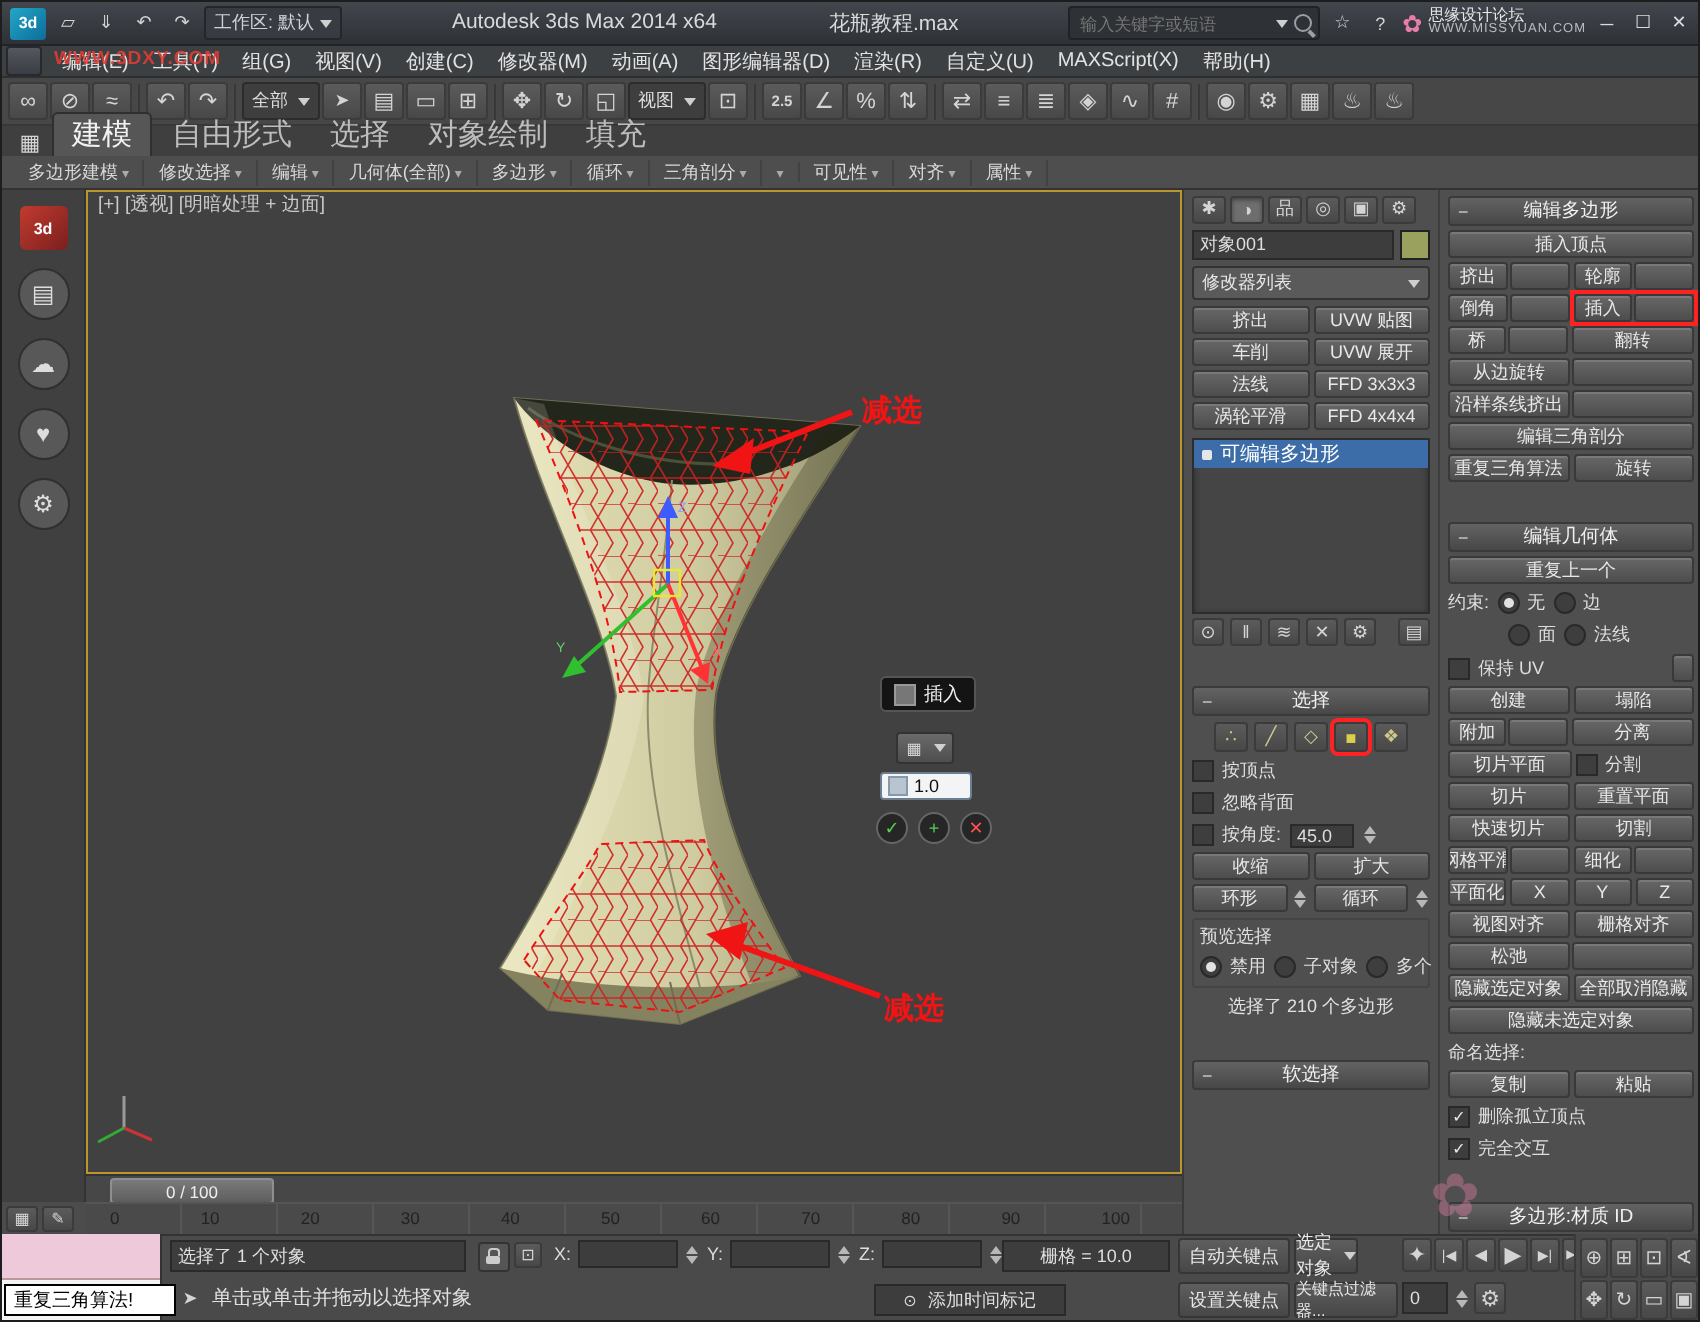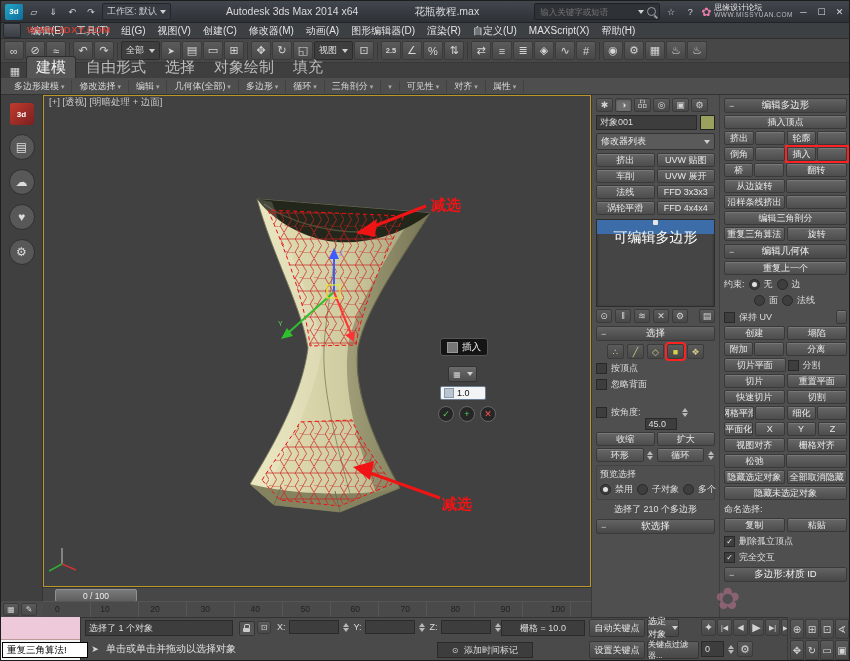--- a/index.html
+++ b/index.html
@@ -14,21 +14,21 @@
   .ic.flat{background:none;border-color:transparent;}
   .sep{width:1px;height:18px;background:#383838;margin:0 2px;flex:0 0 1px;}
   .caret{display:inline-block;width:0;height:0;border-left:3px solid transparent;border-right:3px solid transparent;border-top:4px solid #cfcfcf;margin-left:3px;}
   .btn{display:flex;align-items:center;justify-content:center;height:14px;
        background:linear-gradient(#676767,#4d4d4d);border:1px solid #393939;border-radius:2px;
        color:#e8e8e8;font-size:9px;box-shadow:inset 0 1px rgba(255,255,255,.12);
        white-space:nowrap;overflow:hidden;box-sizing:border-box;}
   .row{display:flex;gap:2px;margin-top:2px;align-items:center;}
   .row .btn{flex:1;min-width:0;}
   .sq{flex:0 0 11px;width:11px;}
-  .rh{height:13px;margin-top:3px;background:linear-gradient(#636363,#474747);border:1px solid #3a3a3a;
+  .rh{height:13px;margin-top:20px;background:linear-gradient(#636363,#474747);border:1px solid #3a3a3a;
       border-radius:2px;color:#f0f0f0;font-size:9.5px;display:flex;align-items:center;justify-content:center;position:relative;}
   .rh::before{content:"−";position:absolute;left:4px;font-size:9px;color:#cfcfcf;}
   .cb{width:9px;height:9px;border:1px solid #292929;background:#3e3e3e;display:inline-block;flex:0 0 9px;box-sizing:content-box;}
   .cb.ck::after{content:"✓";color:#ececec;font-size:8px;line-height:9px;display:block;text-align:center;}
   .rd{width:9px;height:9px;border-radius:50%;border:1px solid #292929;background:#3e3e3e;flex:0 0 9px;position:relative;}
   .rd.on::after{content:"";position:absolute;left:2px;top:2px;right:2px;bottom:2px;border-radius:50%;background:#e2e2e2;}
   .lbl{font-size:9px;color:#dedede;white-space:nowrap;}
   .field{background:#3d3d3d;border:1px solid #2a2a2a;color:#dedede;font-size:9px;display:flex;align-items:center;padding:0 3px;box-sizing:border-box;}
   .spin{width:9px;display:flex;flex-direction:column;gap:1px;align-items:center;flex:0 0 9px;}
   .spin i{display:block;width:0;height:0;border-left:3px solid transparent;border-right:3px solid transparent;}
@@ -133,21 +133,21 @@
   .cptabs{display:flex;gap:2px;align-items:center;height:15px;}
   .cptabs .ic{width:17px;height:14px;font-size:9px;}
   .cptabs .on{background:#6e6e6e;box-shadow:inset 0 1px 2px rgba(0,0,0,.4);}
   .namerow{display:flex;gap:3px;margin-top:3px;align-items:center;}
   .namerow .field{flex:1;height:15px;}
   .swatch{width:13px;height:13px;background:#9aa05e;border:1px solid #222;flex:0 0 13px;}
   .ddrow{display:flex;align-items:center;height:15px;margin-top:3px;background:#5a5a5a;border:1px solid #333;border-radius:2px;
          color:#e6e6e6;font-size:9px;padding:0 4px;justify-content:space-between;}
   .modgrid{display:grid;grid-template-columns:1fr 1fr;gap:2px;margin-top:3px;}
   .stack{height:86px;margin-top:4px;background:#454545;border:1px solid #2d2d2d;box-shadow:inset 0 1px 3px rgba(0,0,0,.4);}
-  .stackrow{height:14px;background:#3c6da8;color:#fff;font-size:14px;display:flex;align-items:center;gap:4px;padding:0 4px;flex-direction:column;}
+  .stackrow{height:14px;background:#3c6da8;color:#fff;font-size:10px;display:flex;align-items:center;gap:4px;padding:0 4px;}
   .stackrow .dot{width:5px;height:5px;background:#e6e6e6;border-radius:1px;flex:0 0 5px;}
   .stacktools{display:flex;gap:3px;margin-top:2px;align-items:center;}
   .stacktools .ic{width:16px;height:14px;font-size:9px;}
   .subobj{display:flex;gap:3px;margin-top:3px;align-items:center;justify-content:center;}
   .subobj .ic{width:17px;height:15px;font-size:9px;color:#cfc98a;}
   .ckrow{display:flex;align-items:center;gap:4px;margin-top:3px;}
   .pvbox{margin-top:3px;border:1px solid #444;border-radius:2px;padding:2px 3px 3px;}
   .selstat{margin-top:3px;text-align:center;font-size:9px;color:#e0e0e0;}
   .pair{display:flex;gap:1px;flex:1;min-width:0;}
   .pair .btn{flex:1;min-width:0;}
@@ -463,21 +463,21 @@
         <span class="cb"></span>
         <span class="lbl">按顶点</span>
       </div>
     <div class="ckrow">
         <span class="cb"></span>
         <span class="lbl">忽略背面</span>
       </div>
     <div class="ckrow">
       <span class="cb"></span>
       <span class="lbl">按角度:</span>
-      <span class="field" style="width:32px;height:12px;margin-top:24px;">
+      <span class="field" style="width:32px;height:12px;">
           <span>45.0</span>
         </span>
       <span class="spin">
           <i class="up"></i>
           <i class="dn"></i>
         </span>
     </div>
     <div class="row">
       <span class="btn">收缩</span>
       <span class="btn">扩大</span>

